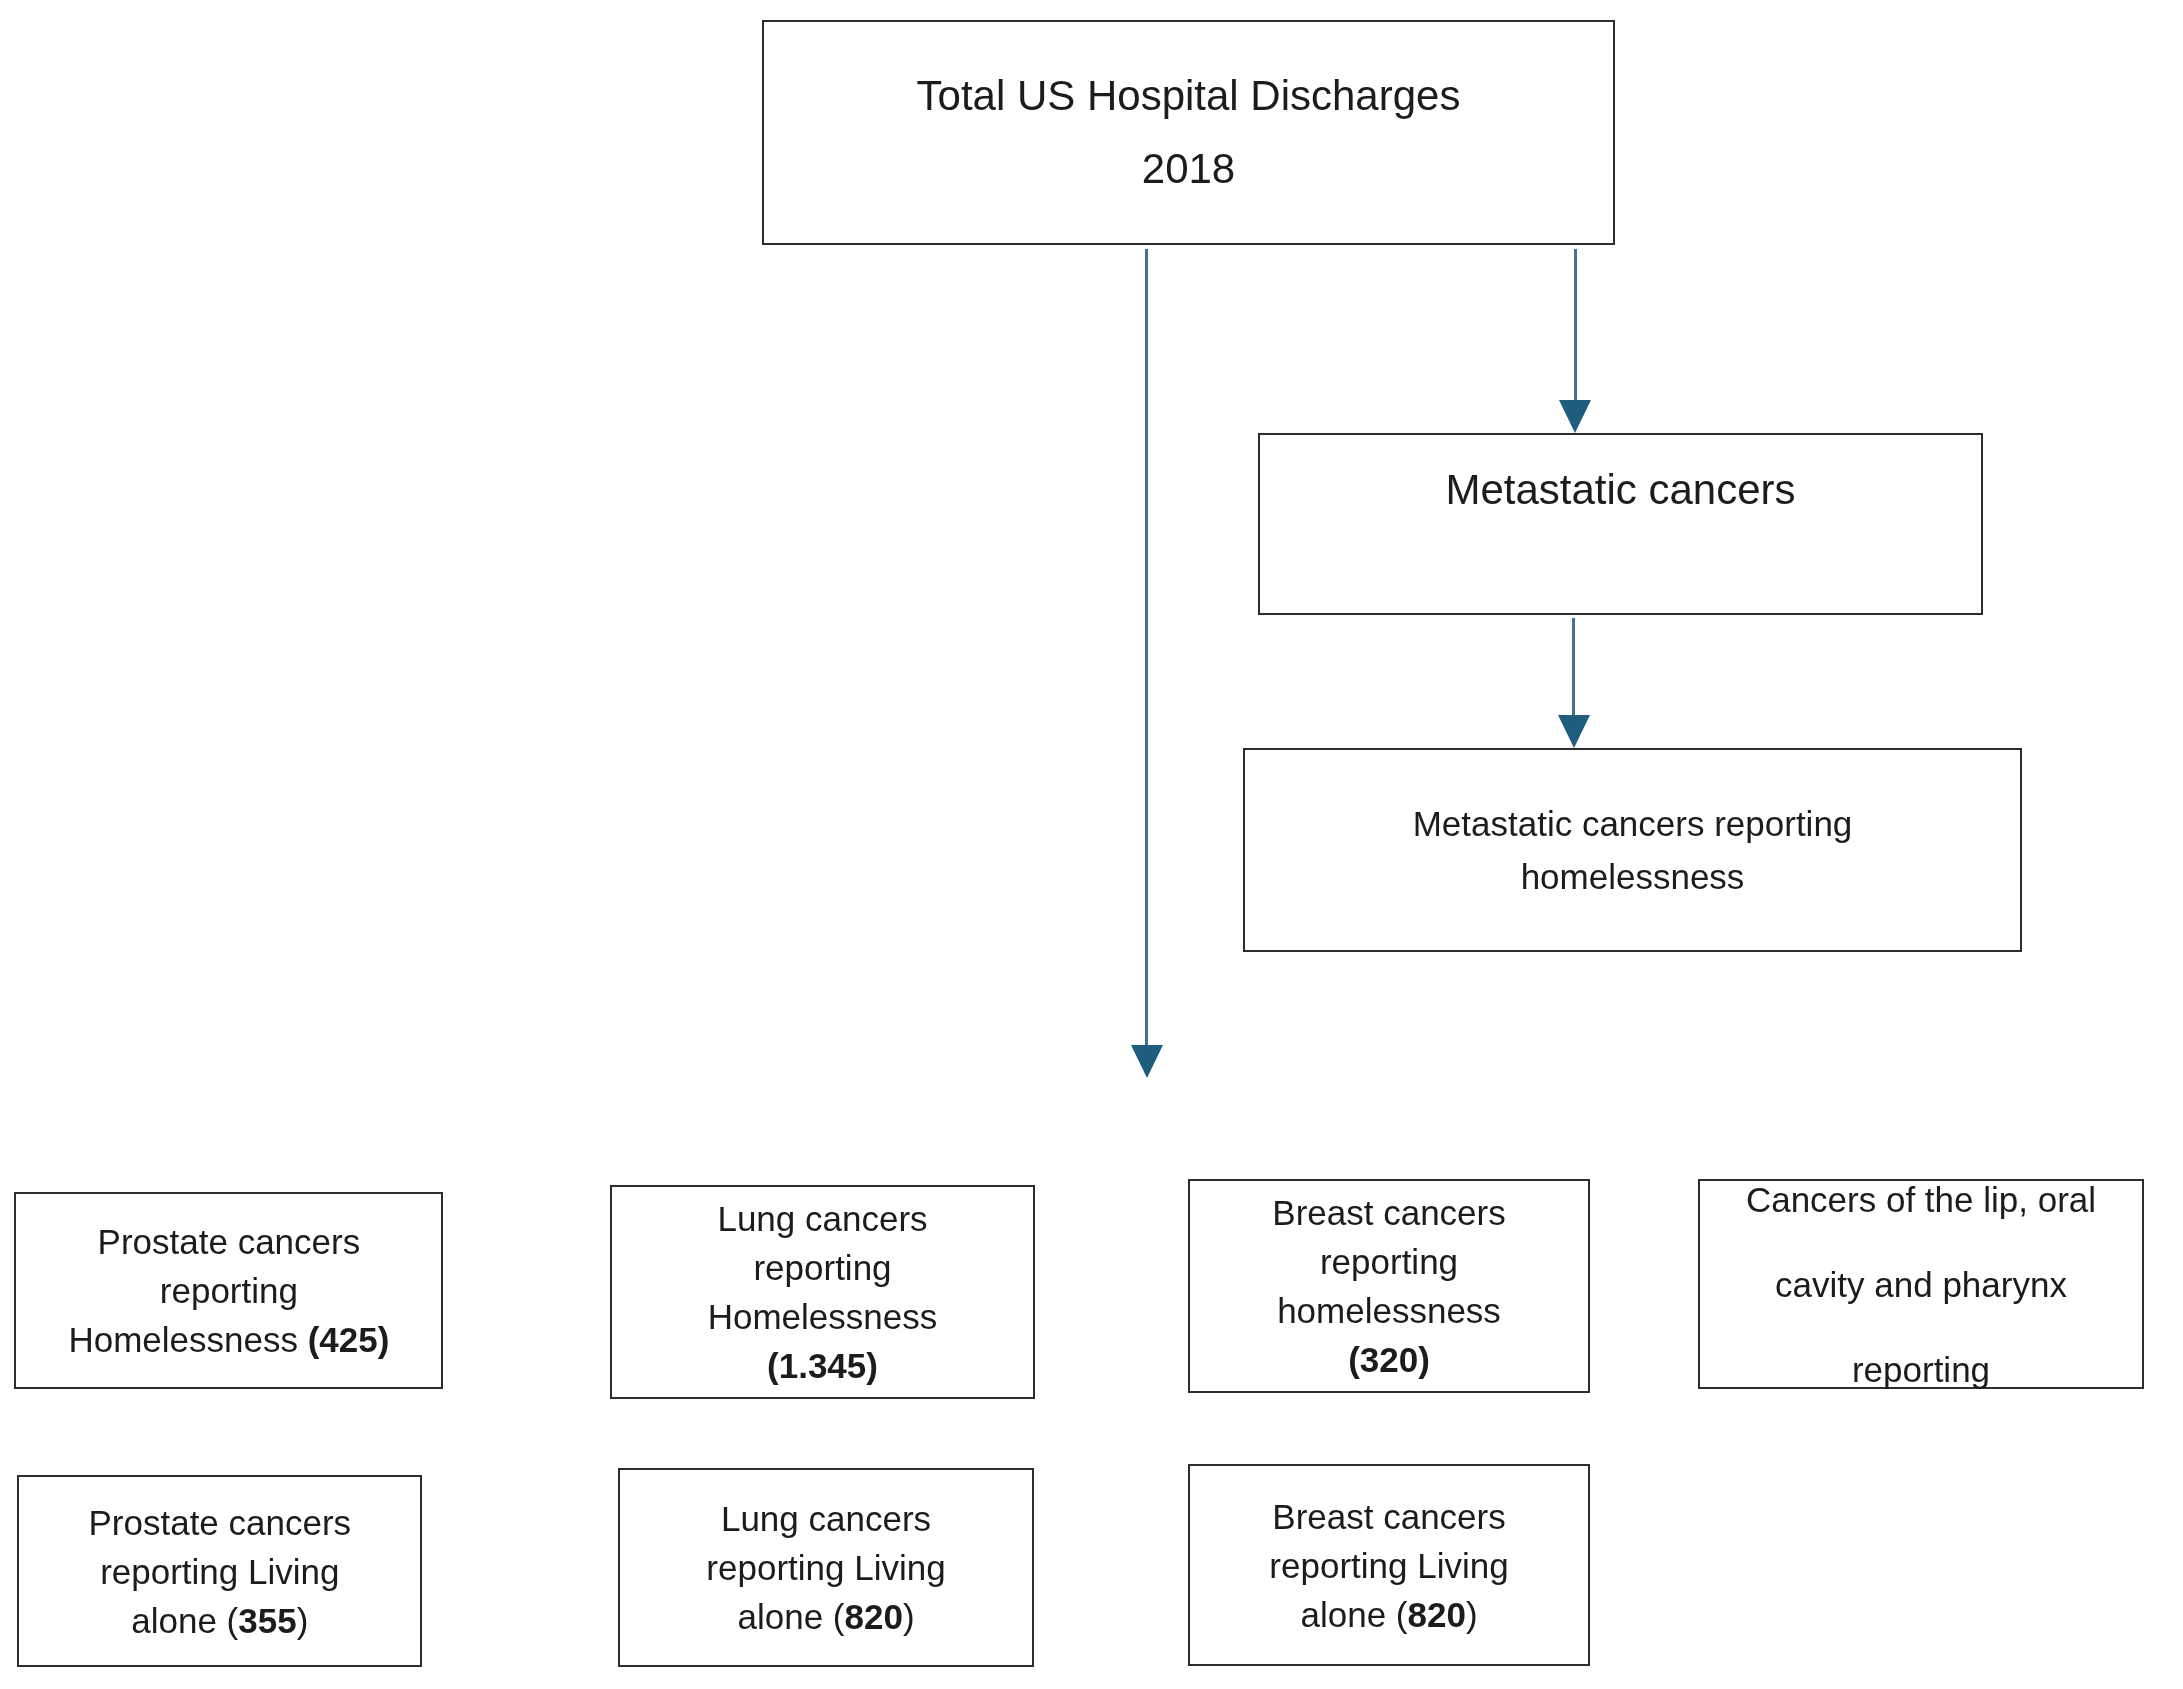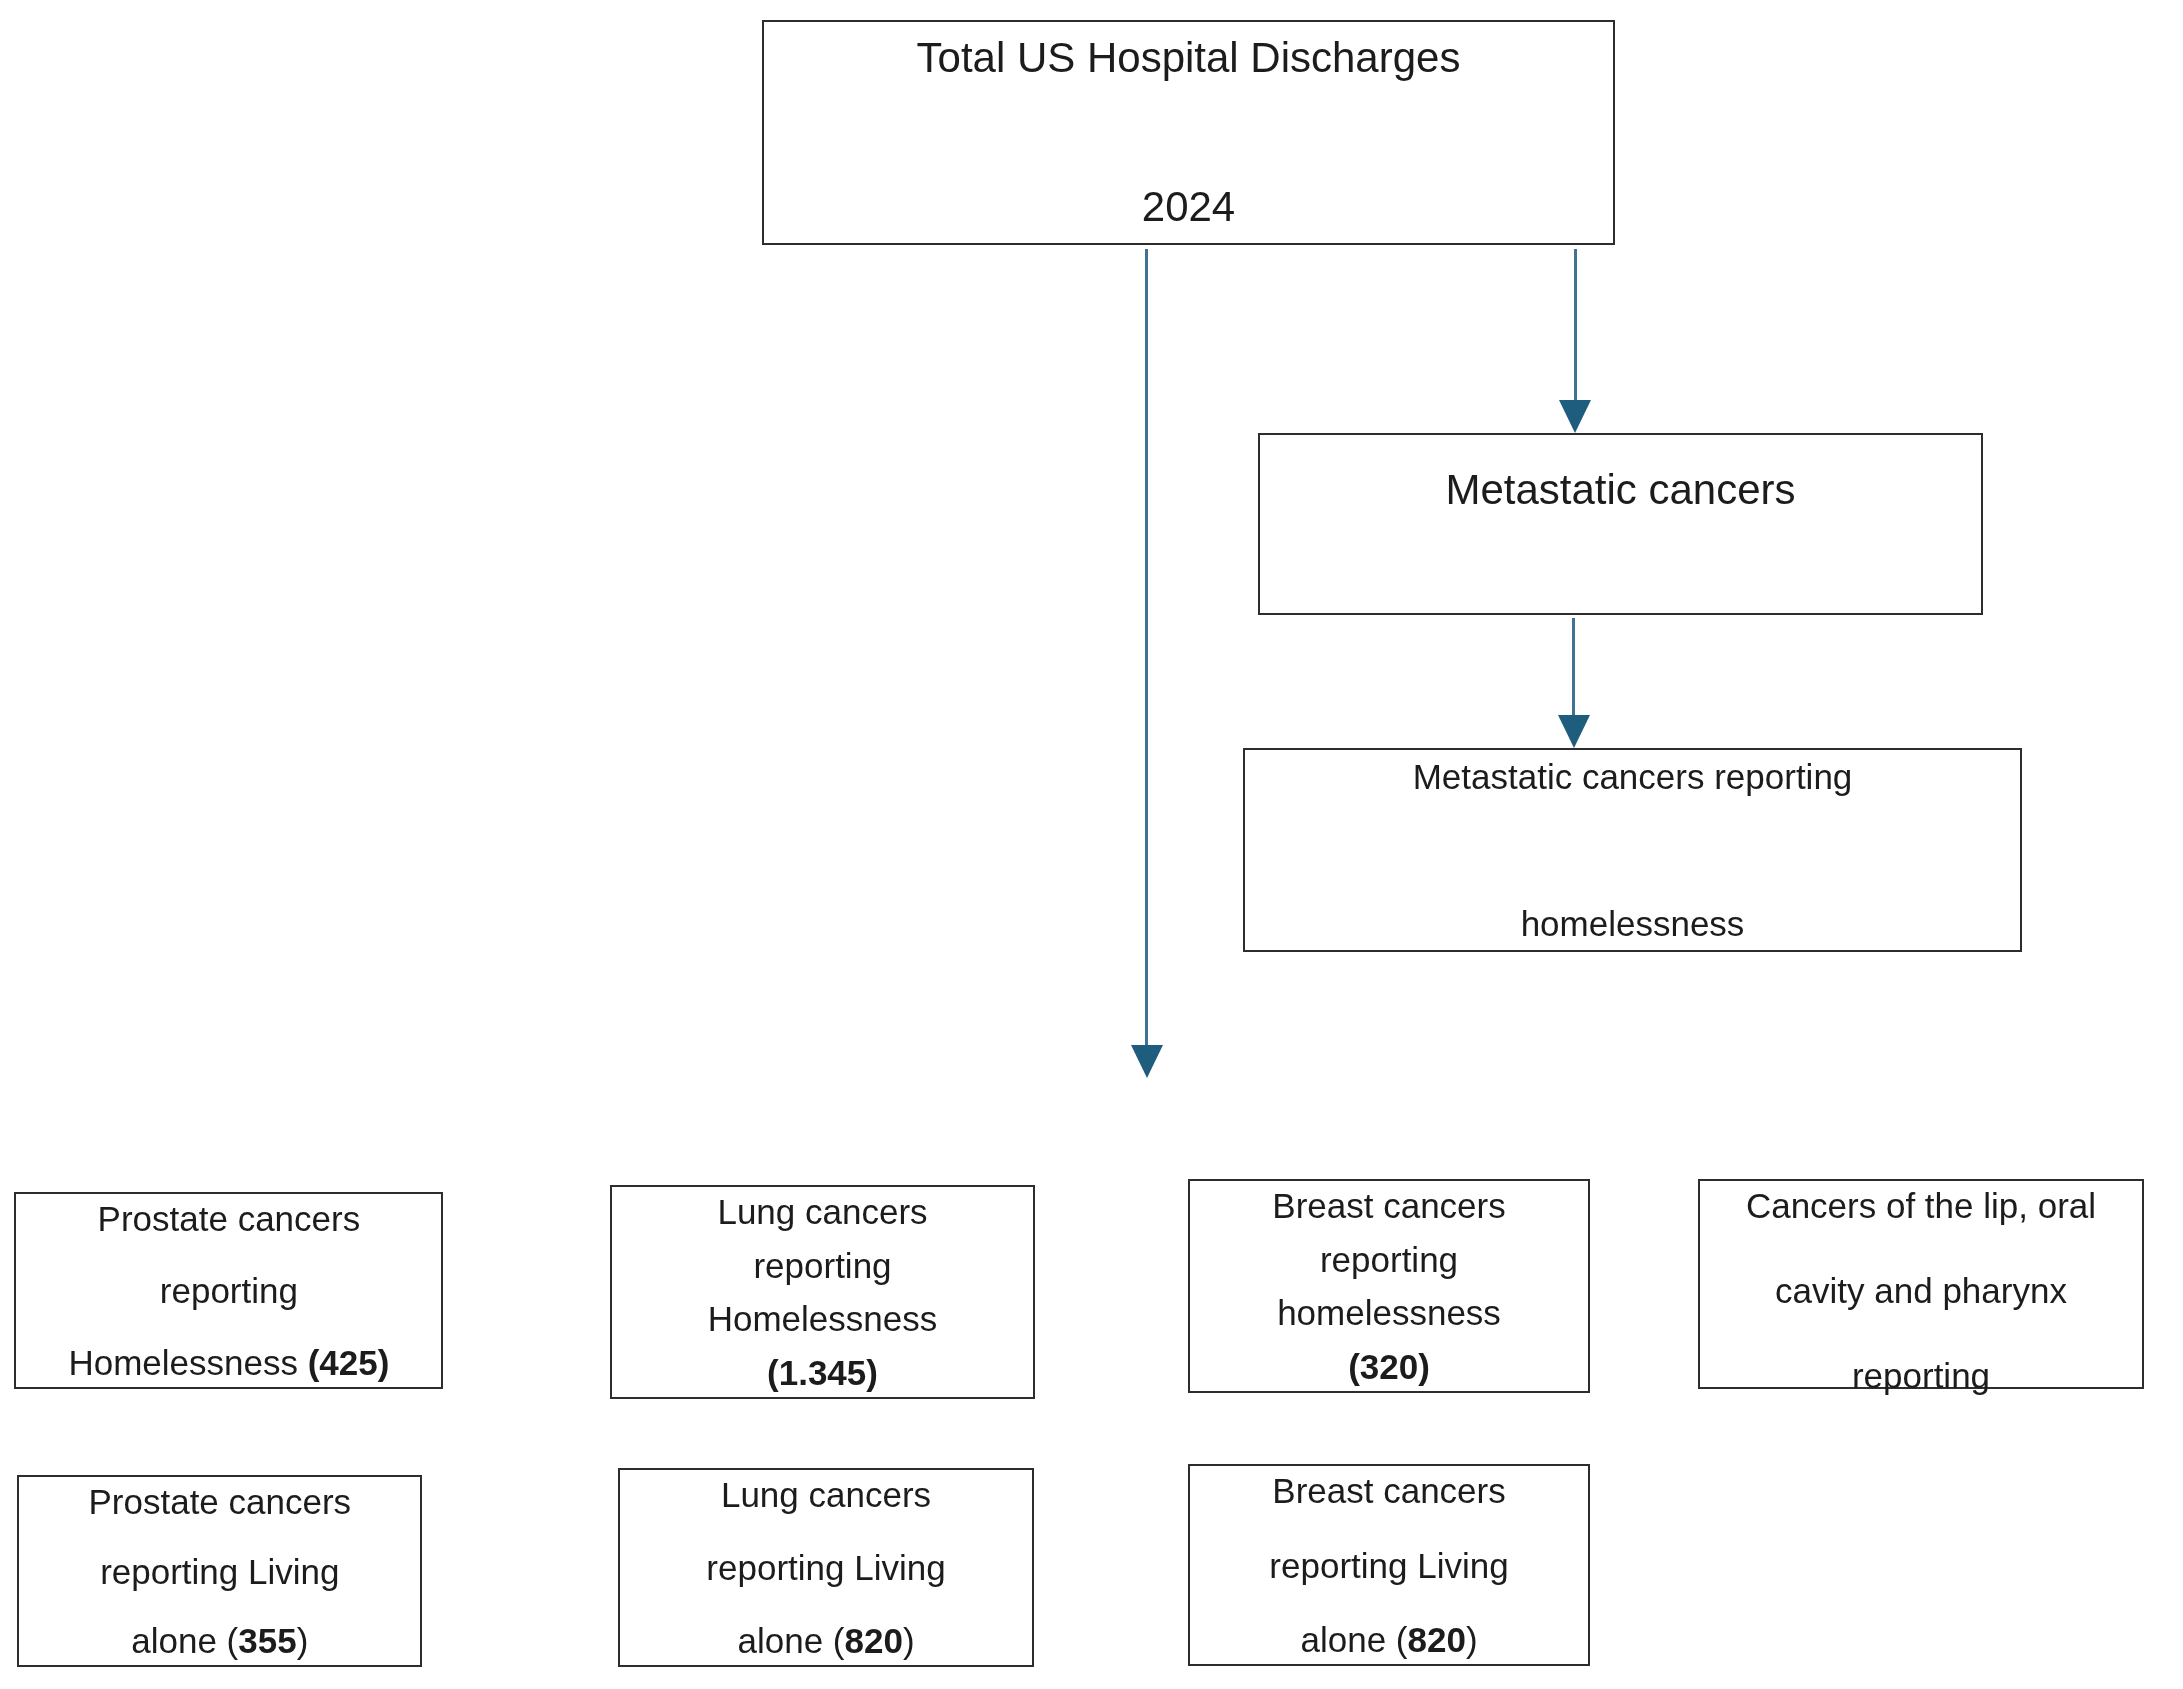--- a/index.html
+++ b/index.html
@@ -16,21 +16,21 @@
     background:var(--page-bg);
     font-family:"Liberation Sans","DejaVu Sans",sans-serif;
     color:var(--text-color);
   }
   .canvas{position:relative;width:2183px;height:1690px;overflow:hidden;}
   .box{
     position:absolute;
     background:var(--box-bg);
     border:2.9px solid var(--box-border);
     display:flex;flex-direction:column;
-    align-items:center;justify-content:space-between;
+    align-items:center;justify-content:center;
     text-align:center;
     box-sizing:border-box;
   }
   .box .ln{display:block;white-space:nowrap;}
   .b{font-weight:700;}
   
   #box-total{left:762px;top:20px;width:853px;height:225px;font-size:42px;line-height:1.72;}
   #box-met{left:1258px;top:433px;width:725px;height:182px;font-size:42px;line-height:1.5;justify-content:flex-start;padding-top:23px;}
   #box-met-h{left:1243px;top:748px;width:779px;height:204px;font-size:35px;line-height:1.52;}
   
@@ -57,21 +57,21 @@
   #a3-line{left:1572px;top:618px;height:97px;}
   #a3-head{left:1558px;top:715px;}
 </style>
 </head>
 <body>
 
 <div class="canvas">
 
   <div class="box" id="box-total">
     <span class="ln">Total US Hospital Discharges</span>
-    <span class="ln">2024</span>
+    <span class="ln">2018</span>
   </div>
 
   <div class="box" id="box-met">
     <span class="ln">Metastatic cancers</span>
   </div>
 
   <div class="box" id="box-met-h">
     <span class="ln">Metastatic cancers reporting</span>
     <span class="ln">homelessness</span>
   </div>

